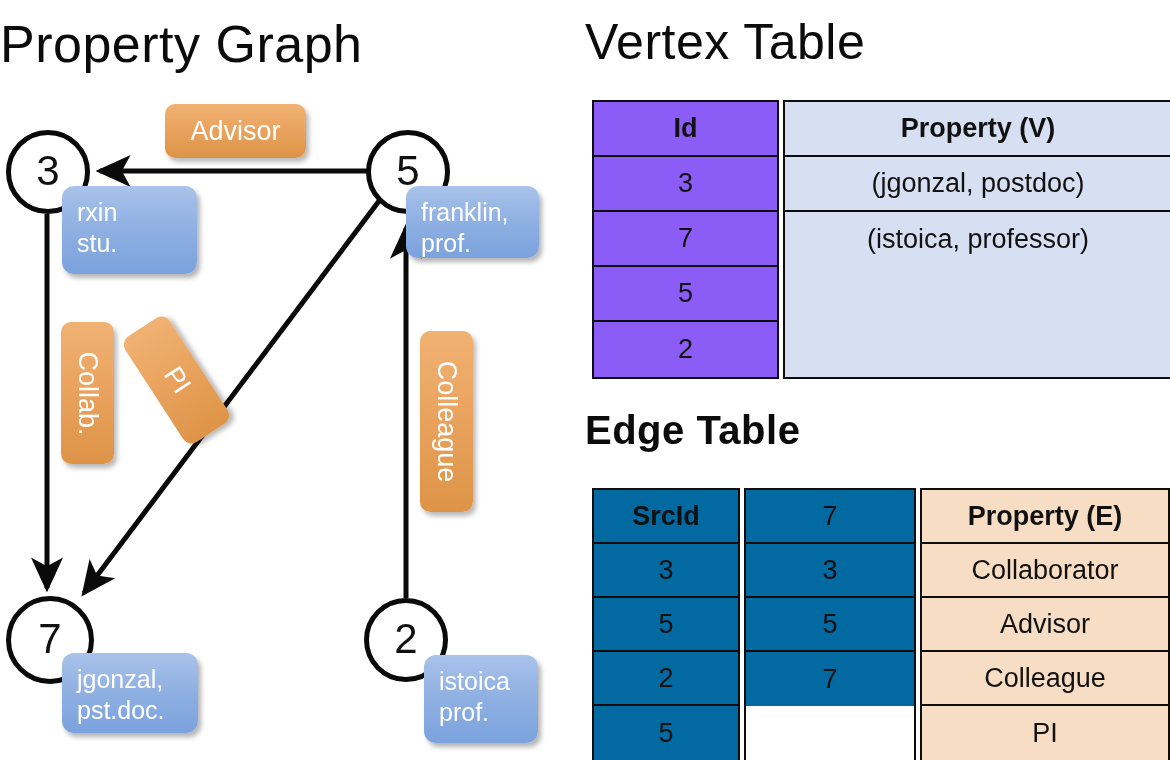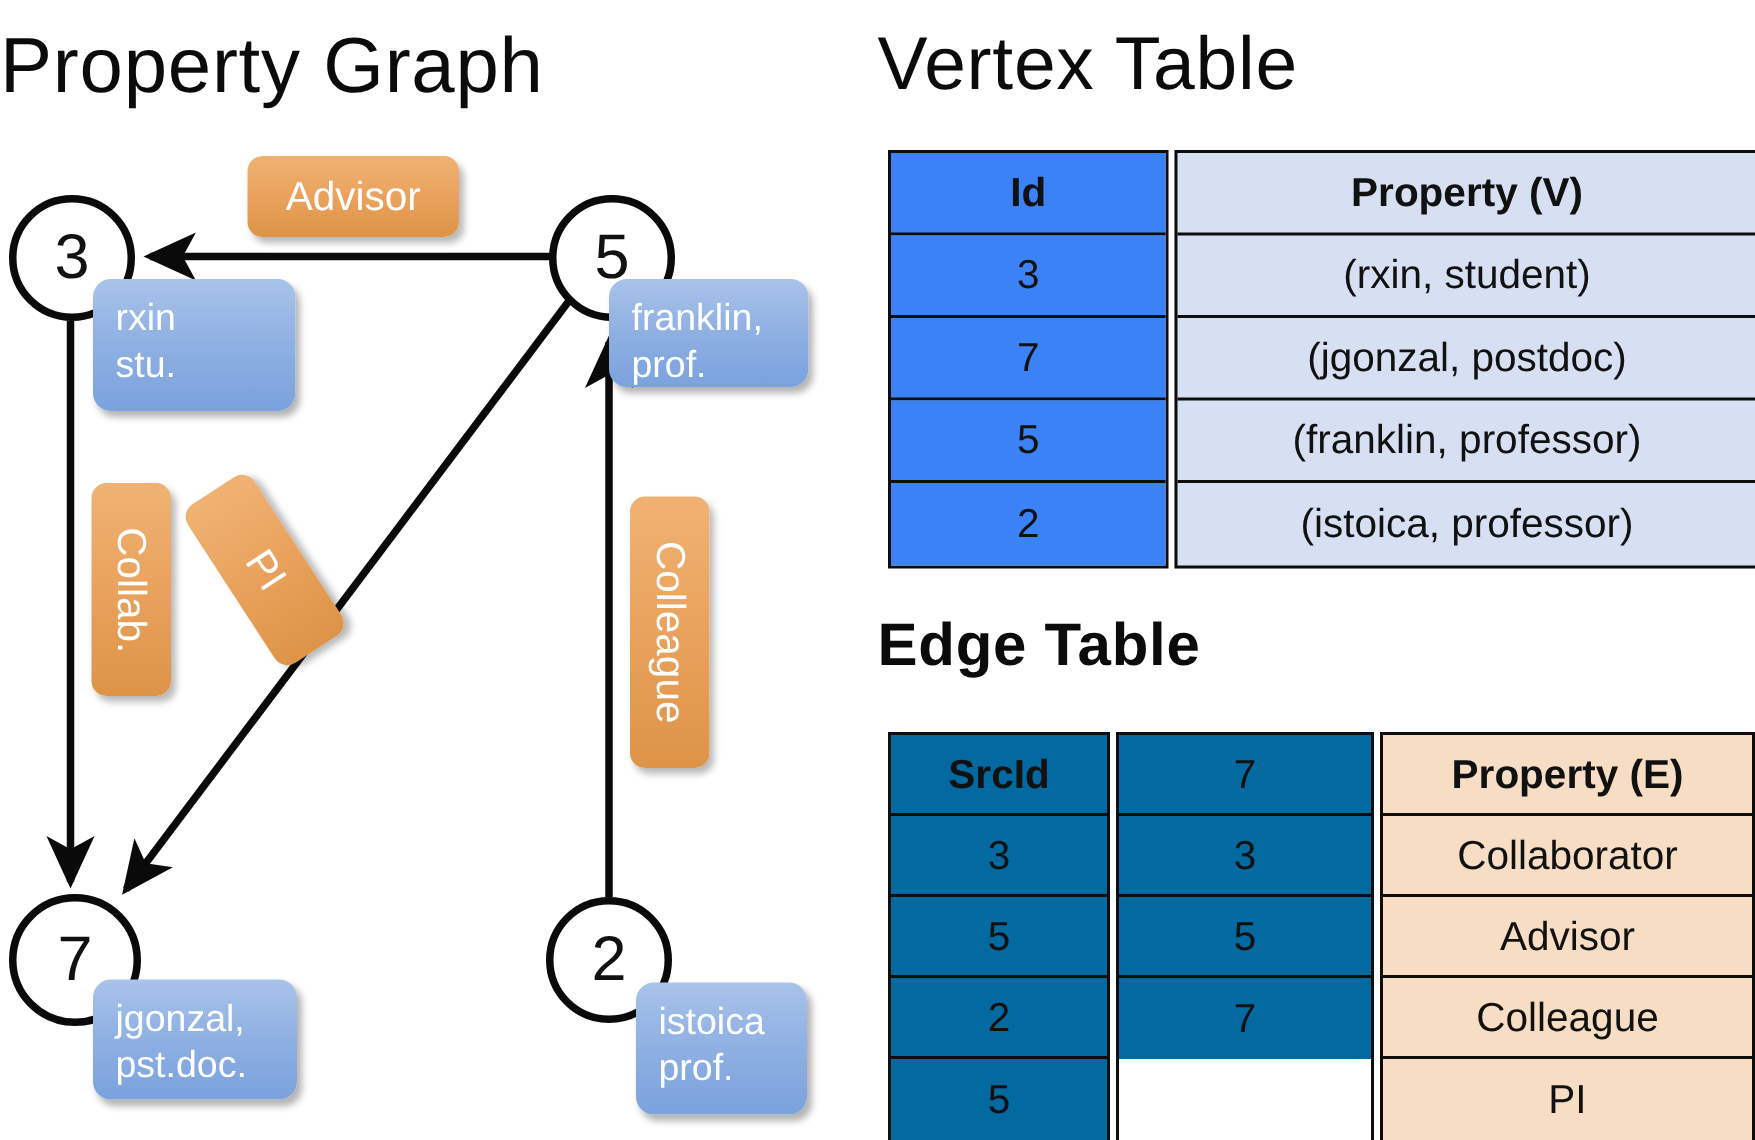--- a/index.html
+++ b/index.html
@@ -109,21 +109,21 @@
     white-space:nowrap;
   }
   .cell:last-child{border-bottom:none;}
   .cell.hdr{font-weight:bold;}
 
   
   #vertex-table{left:592px;top:100px;}
   #vertex-table .col-id{width:187px;}
   #vertex-table .col-prop{width:390px;background:#d6e0f2;}
   #vertex-table .cell{height:55px;}
-  #vertex-table .col-id .cell{background:#3b82f6;}
+  #vertex-table .col-id .cell{background:#8b5cf6;}
 
   
   #edge-table{left:592px;top:488px;}
   #edge-table .col-src{width:148px;}
   #edge-table .col-dst{width:172px;}
   #edge-table .col-prop{width:250px;background:#f6ddc4;}
   #edge-table .cell{height:54px;}
   #edge-table .col-src .cell,#edge-table .col-dst .cell{background:#0369a1;}
 </style>
 </head>
@@ -194,23 +194,21 @@
   <div class="tbl" id="vertex-table">
     <div class="col col-id">
       <div class="cell hdr">Id</div>
       <div class="cell">3</div>
       <div class="cell">7</div>
       <div class="cell">5</div>
       <div class="cell">2</div>
     </div>
     <div class="col col-prop">
       <div class="cell hdr">Property (V)</div>
-      <div class="cell">(rxin, student)</div>
       <div class="cell">(jgonzal, postdoc)</div>
-      <div class="cell">(franklin, professor)</div>
       <div class="cell">(istoica, professor)</div>
     </div>
   </div>
 
   <div class="tbl" id="edge-table">
     <div class="col col-src">
       <div class="cell hdr">SrcId</div>
       <div class="cell">3</div>
       <div class="cell">5</div>
       <div class="cell">2</div>

